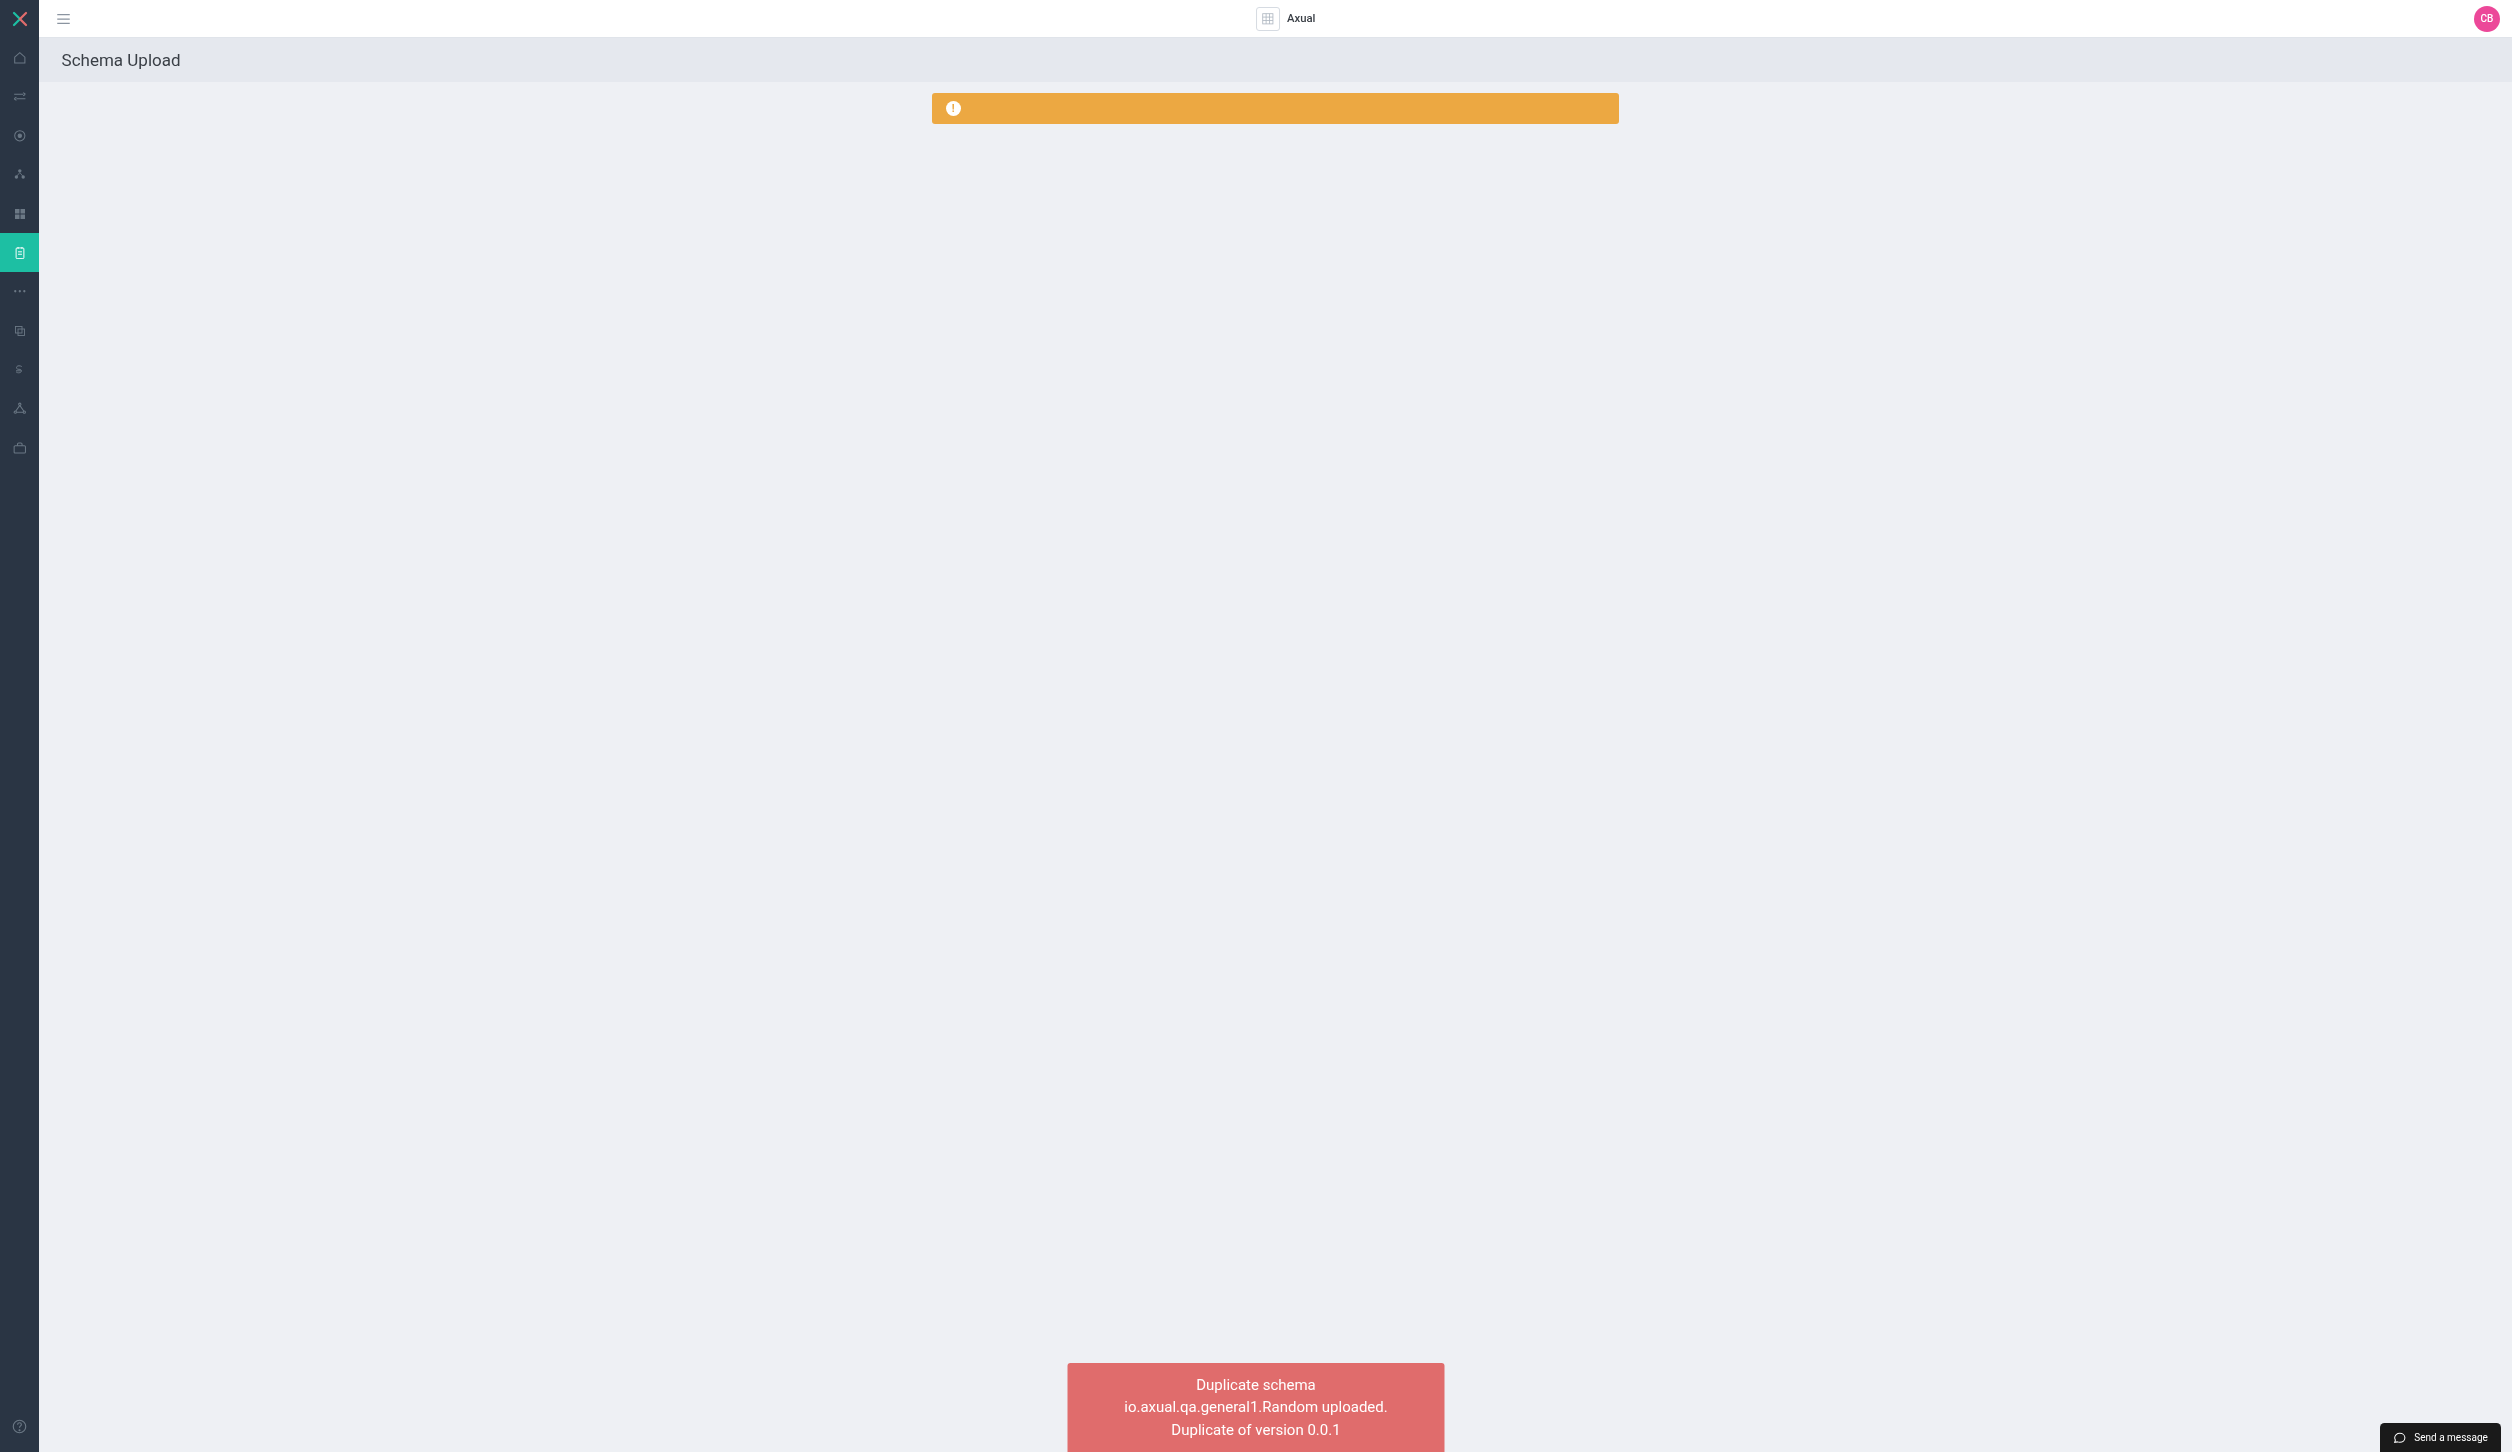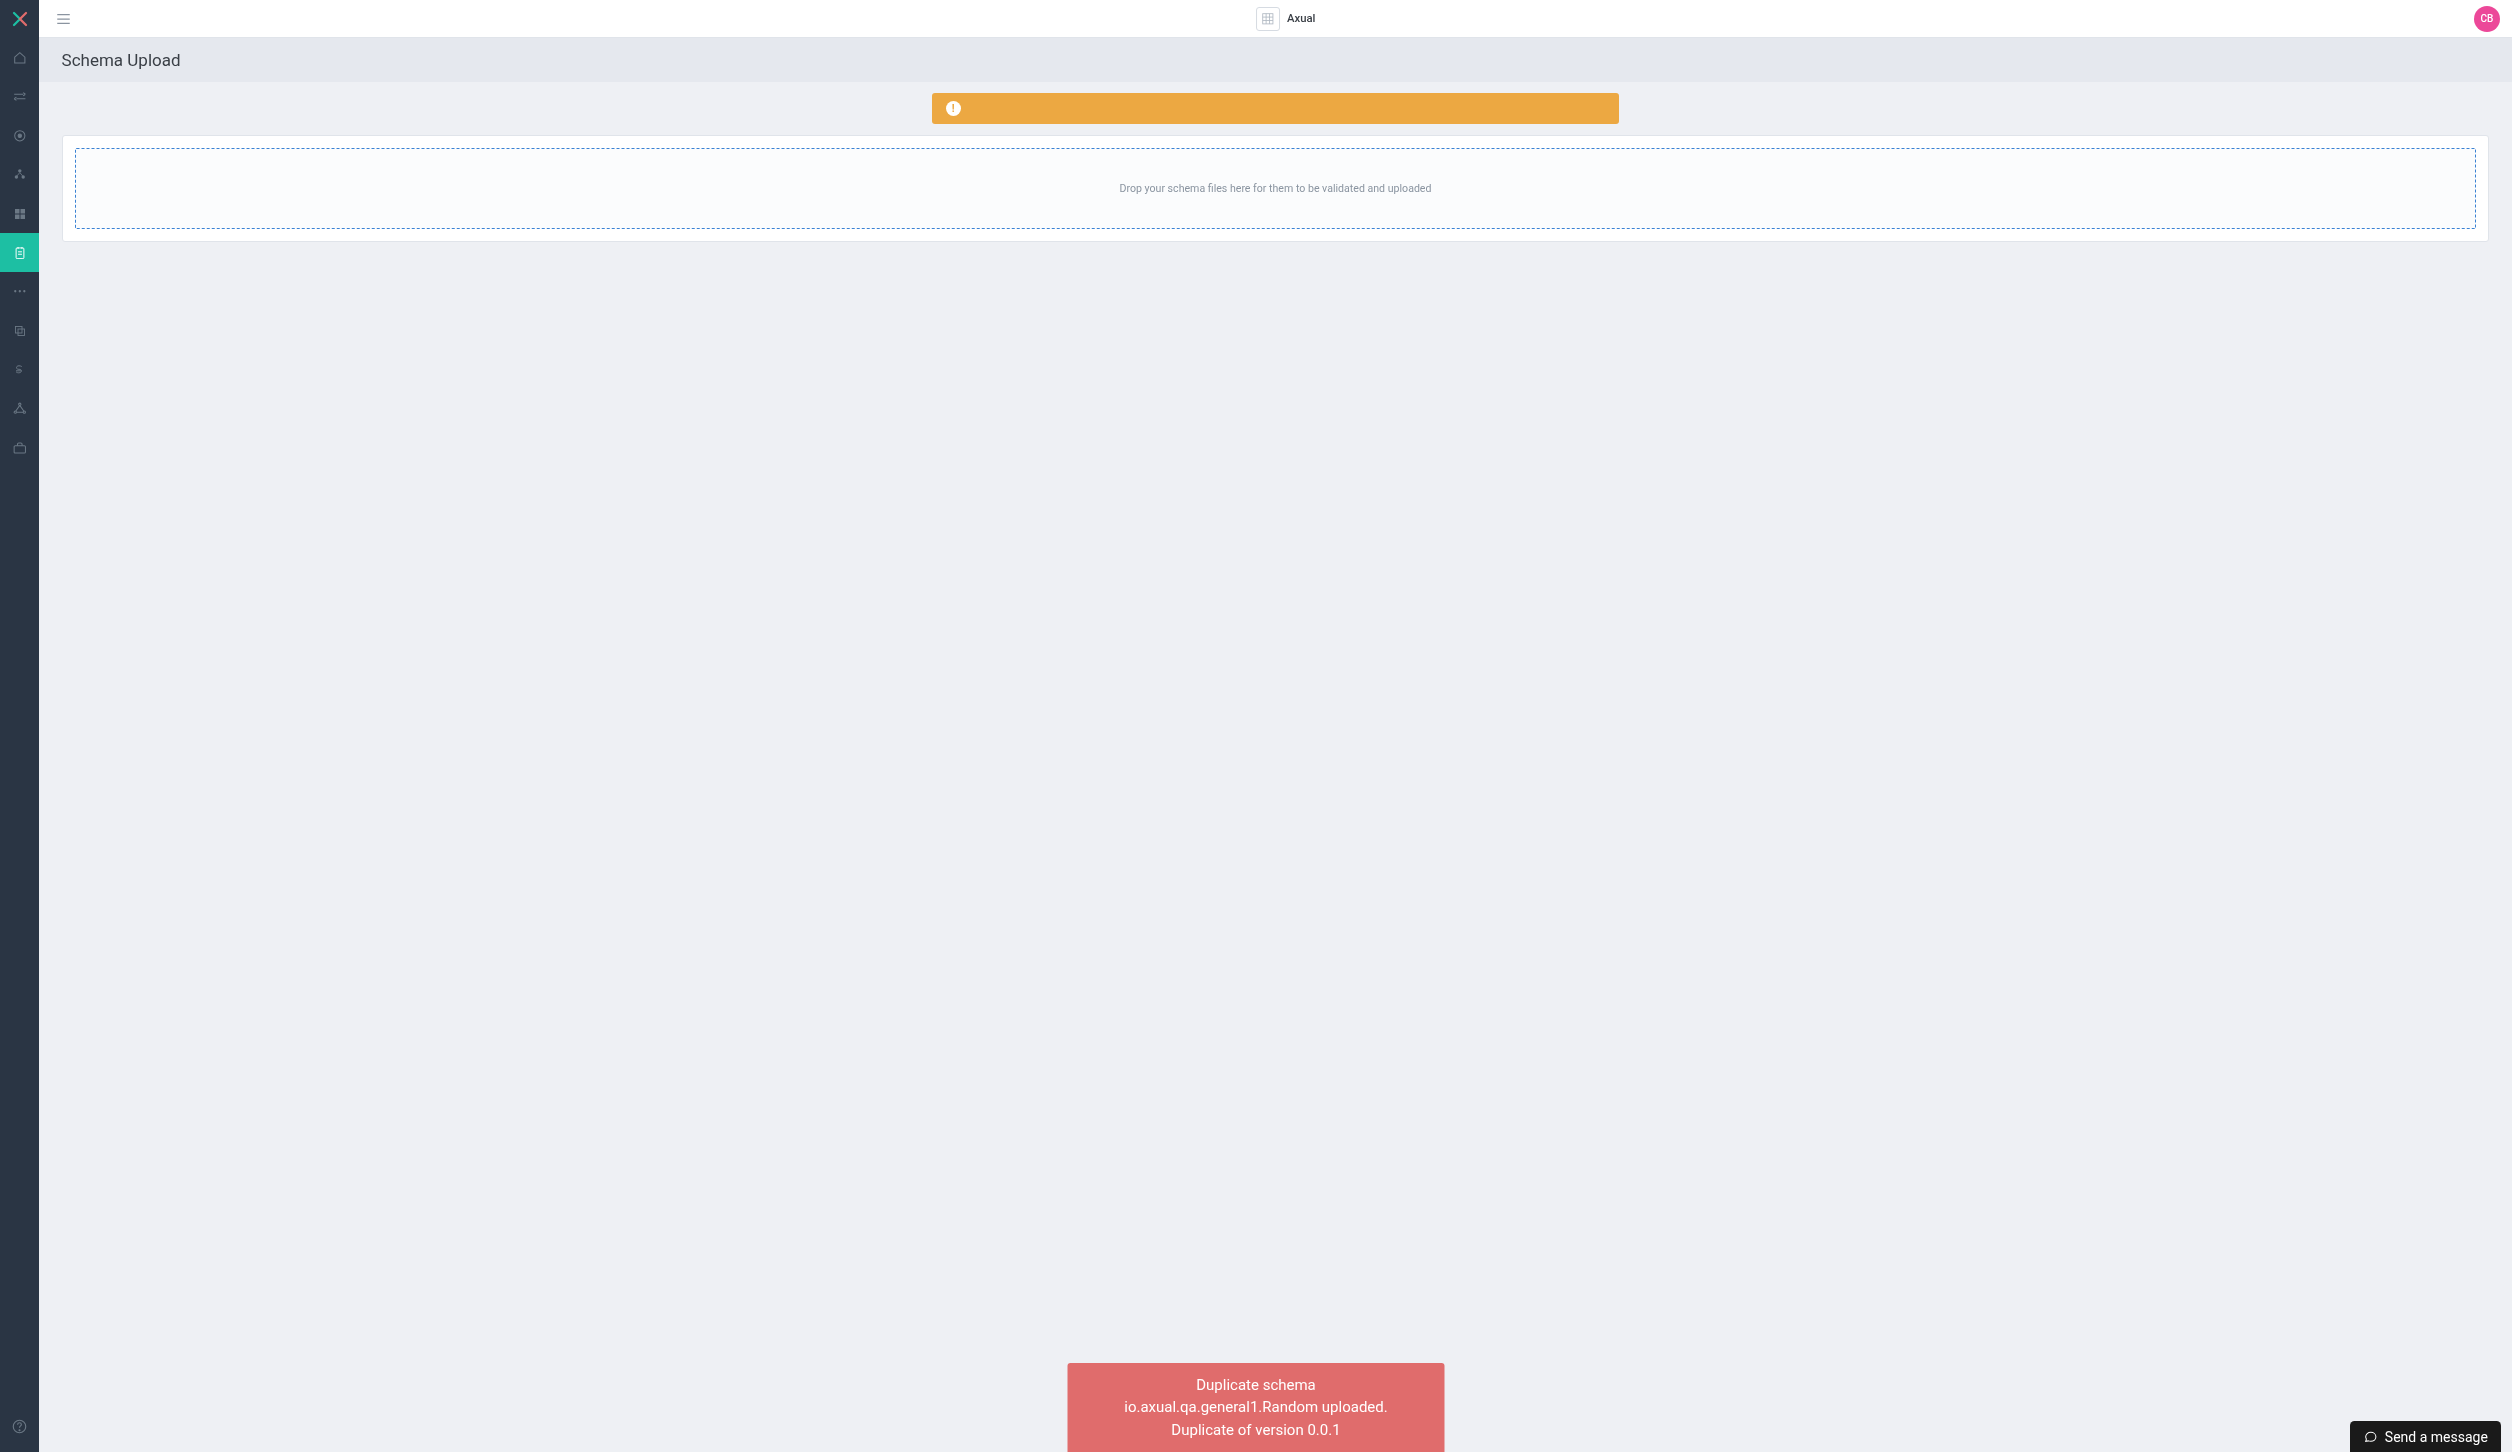--- a/index.html
+++ b/index.html
@@ -39,21 +39,21 @@
     .warning-text { line-height: 1.4; }
     .warning-text strong { font-weight: 700; }
     
     .upload-card { background: #fff; border: 0.8px solid #e0e4ea; border-radius: 3px; padding: 12px; }
     .dropzone { border: 1.5px dashed #3b82d4; border-radius: 1.5px; background: #fbfcfd; padding: 33px 15px; text-align: center; color: #8a94a0; font-size: 10.6px; cursor: pointer; }
     
     
     .error-toast { position: fixed; bottom: 0; left: 50%; transform: translateX(-50%); background: #e06c6c; color: #fff; padding: 10.6px 30px; border-radius: 3px 3px 0 0; font-size: 15px; text-align: center; max-width: 377px; line-height: 1.5; }
     
     
-    .chat-widget { position: fixed; bottom: 0; right: 10.6px; background: #1a1a1a; color: #fff; padding: 7.5px 13.6px; border-radius: 4.5px 4.5px 0 0; font-size: 14px; display: flex; align-items: center; gap: 7.5px; cursor: pointer; margin-top: 48px; }
+    .chat-widget { position: fixed; bottom: 0; right: 10.6px; background: #1a1a1a; color: #fff; padding: 7.5px 13.6px; border-radius: 4.5px 4.5px 0 0; font-size: 10px; display: flex; align-items: center; gap: 7.5px; cursor: pointer; margin-top: 48px; }
     
     svg { display: block; }
   </style>
 </head>
 <body>
 
 <div class="app">
   <div class="sidebar">
     <div class="sidebar-logo">
       <svg width="18" height="18" viewBox="0 0 24 24">
@@ -168,25 +168,20 @@
 
     <div class="page-header">
       <h1 class="page-title">Schema Upload</h1>
     </div>
 
     <div class="content">
       <div class="warning-banner">
         <div class="warning-icon-circle">!</div>
       </div>
 
-      <div class="upload-card">
-        <div class="dropzone">
-          <span>Drop your schema files here for them to be validated and uploaded</span>
-        </div>
-      </div>
     </div>
   </div>
 </div>
 
 <div class="error-toast">
   <span>Duplicate schema io.axual.qa.general1.Random uploaded. Duplicate of version 0.0.1</span>
 </div>
 
 <div class="chat-widget">
   <svg width="13.6" height="13.6" viewBox="0 0 24 24" fill="none" stroke="currentColor" stroke-width="1.8">

